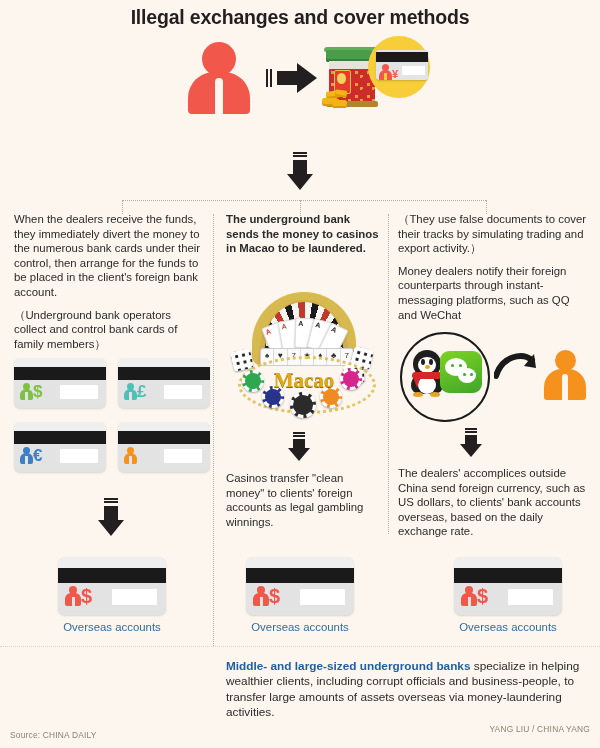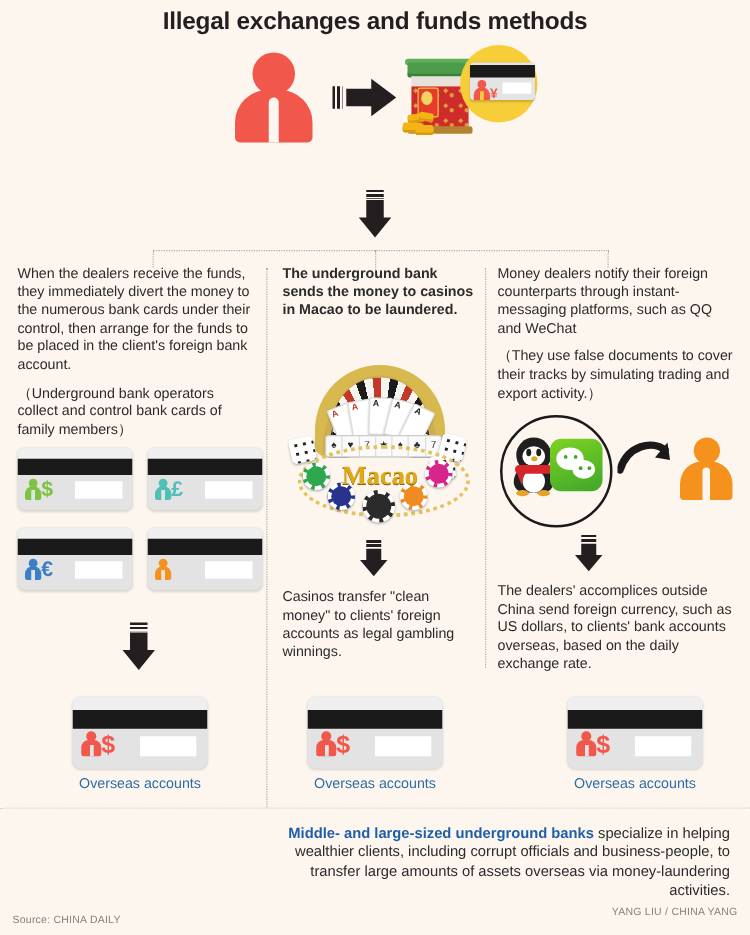--- a/index.html
+++ b/index.html
@@ -227,32 +227,32 @@
      color:#F2574B;line-height:22px;letter-spacing:-1px;white-space:nowrap;}
   .acct .cap{margin-top:6px;text-align:center;font-size:11.4px;color:#2E6DA4;}
   #acct1{left:58px;top:557px;}
   #acct2{left:246px;top:557px;}
   #acct3{left:454px;top:557px;}
 
   
   .summary{position:absolute;font-size:11.8px;line-height:15.4px;color:#2b2b2b;}
   .summary b{color:#1F5FA8;}
   #sum1{left:22px;top:659px;width:176px;}
-  #sum2{left:226px;top:659px;width:358px;text-align:right;}
+  #sum2{left:226px;top:659px;width:358px;}
 
   .credit{position:absolute;font-size:8.4px;color:#8a8176;letter-spacing:.2px;}
   #src{left:10px;top:730px;}
   #byline{left:430px;top:724px;width:160px;text-align:right;}
 </style>
 </head>
 <body>
 
 <div class="page">
 
-  <div class="title">Illegal exchanges and funds methods</div>
+  <div class="title">Illegal exchanges and cover methods</div>
 
   <div class="hero">
     <div class="person" id="hero-person">
       <span class="head"></span>
         <span class="body"></span>
         <span class="notch"></span>
     </div>
 
     <div class="arrow-right">
       <span class="lines"></span>
@@ -388,22 +388,22 @@
     <span class="lines"></span>
       <span class="shaft"></span>
       <span class="head"></span>
   </div>
 
   <div class="col" style="left:226px;top:471px;width:158px;">
     <p>Casinos transfer "clean money" to clients' foreign accounts as legal gambling winnings.</p>
   </div>
 
   <div class="col" id="col3">
+    <p>（They use false documents to cover their tracks by simulating trading and export activity.）</p>
     <p>Money dealers notify their foreign counterparts through instant-messaging platforms, such as QQ and WeChat</p>
-    <p>（They use false documents to cover their tracks by simulating trading and export activity.）</p>
   </div>
 
   <div class="im">
     <span class="circle"></span>
     <div class="qq">
       <span class="head"></span>
         <span class="face"></span>
       <span class="eye l"></span>
         <span class="eye r"></span>
         <span class="beak"></span>

